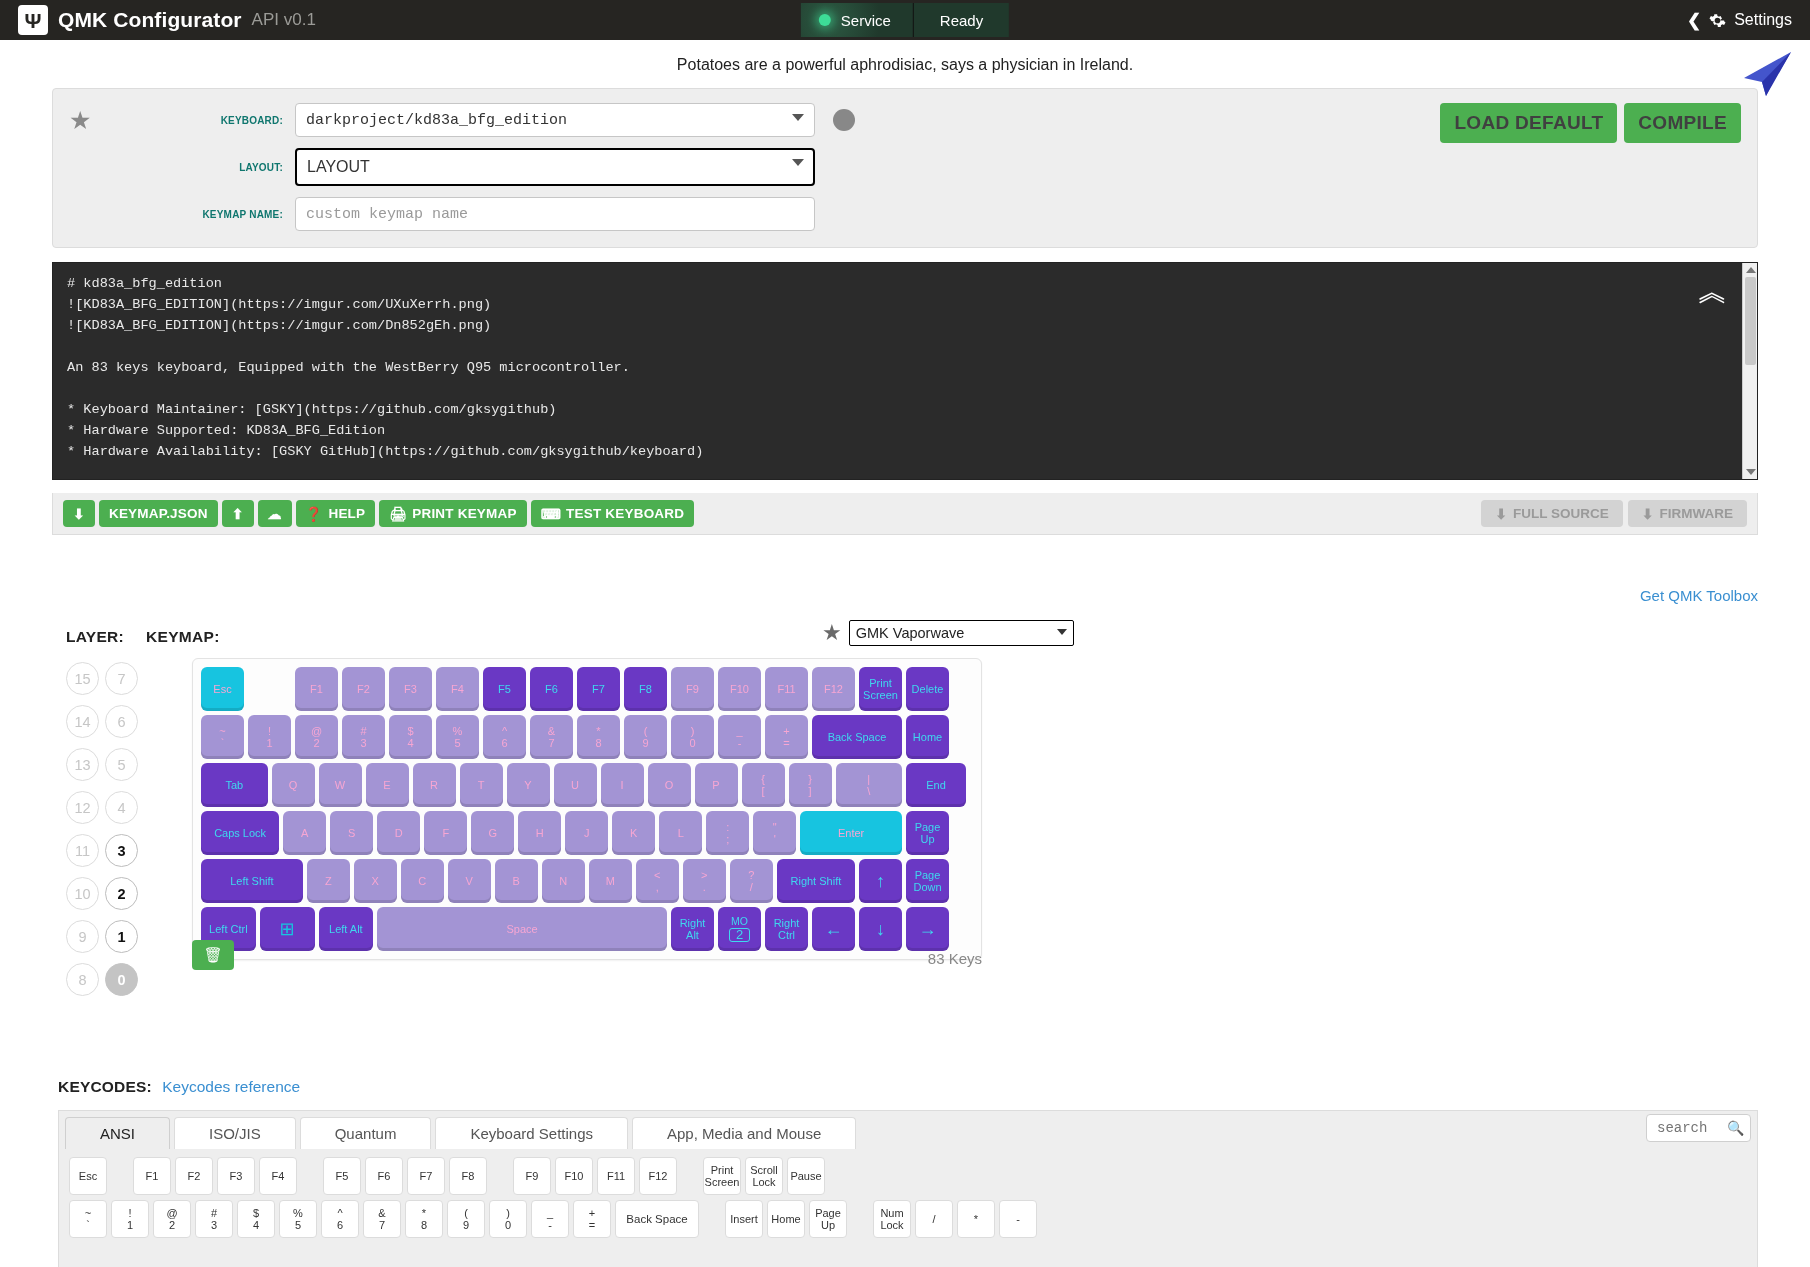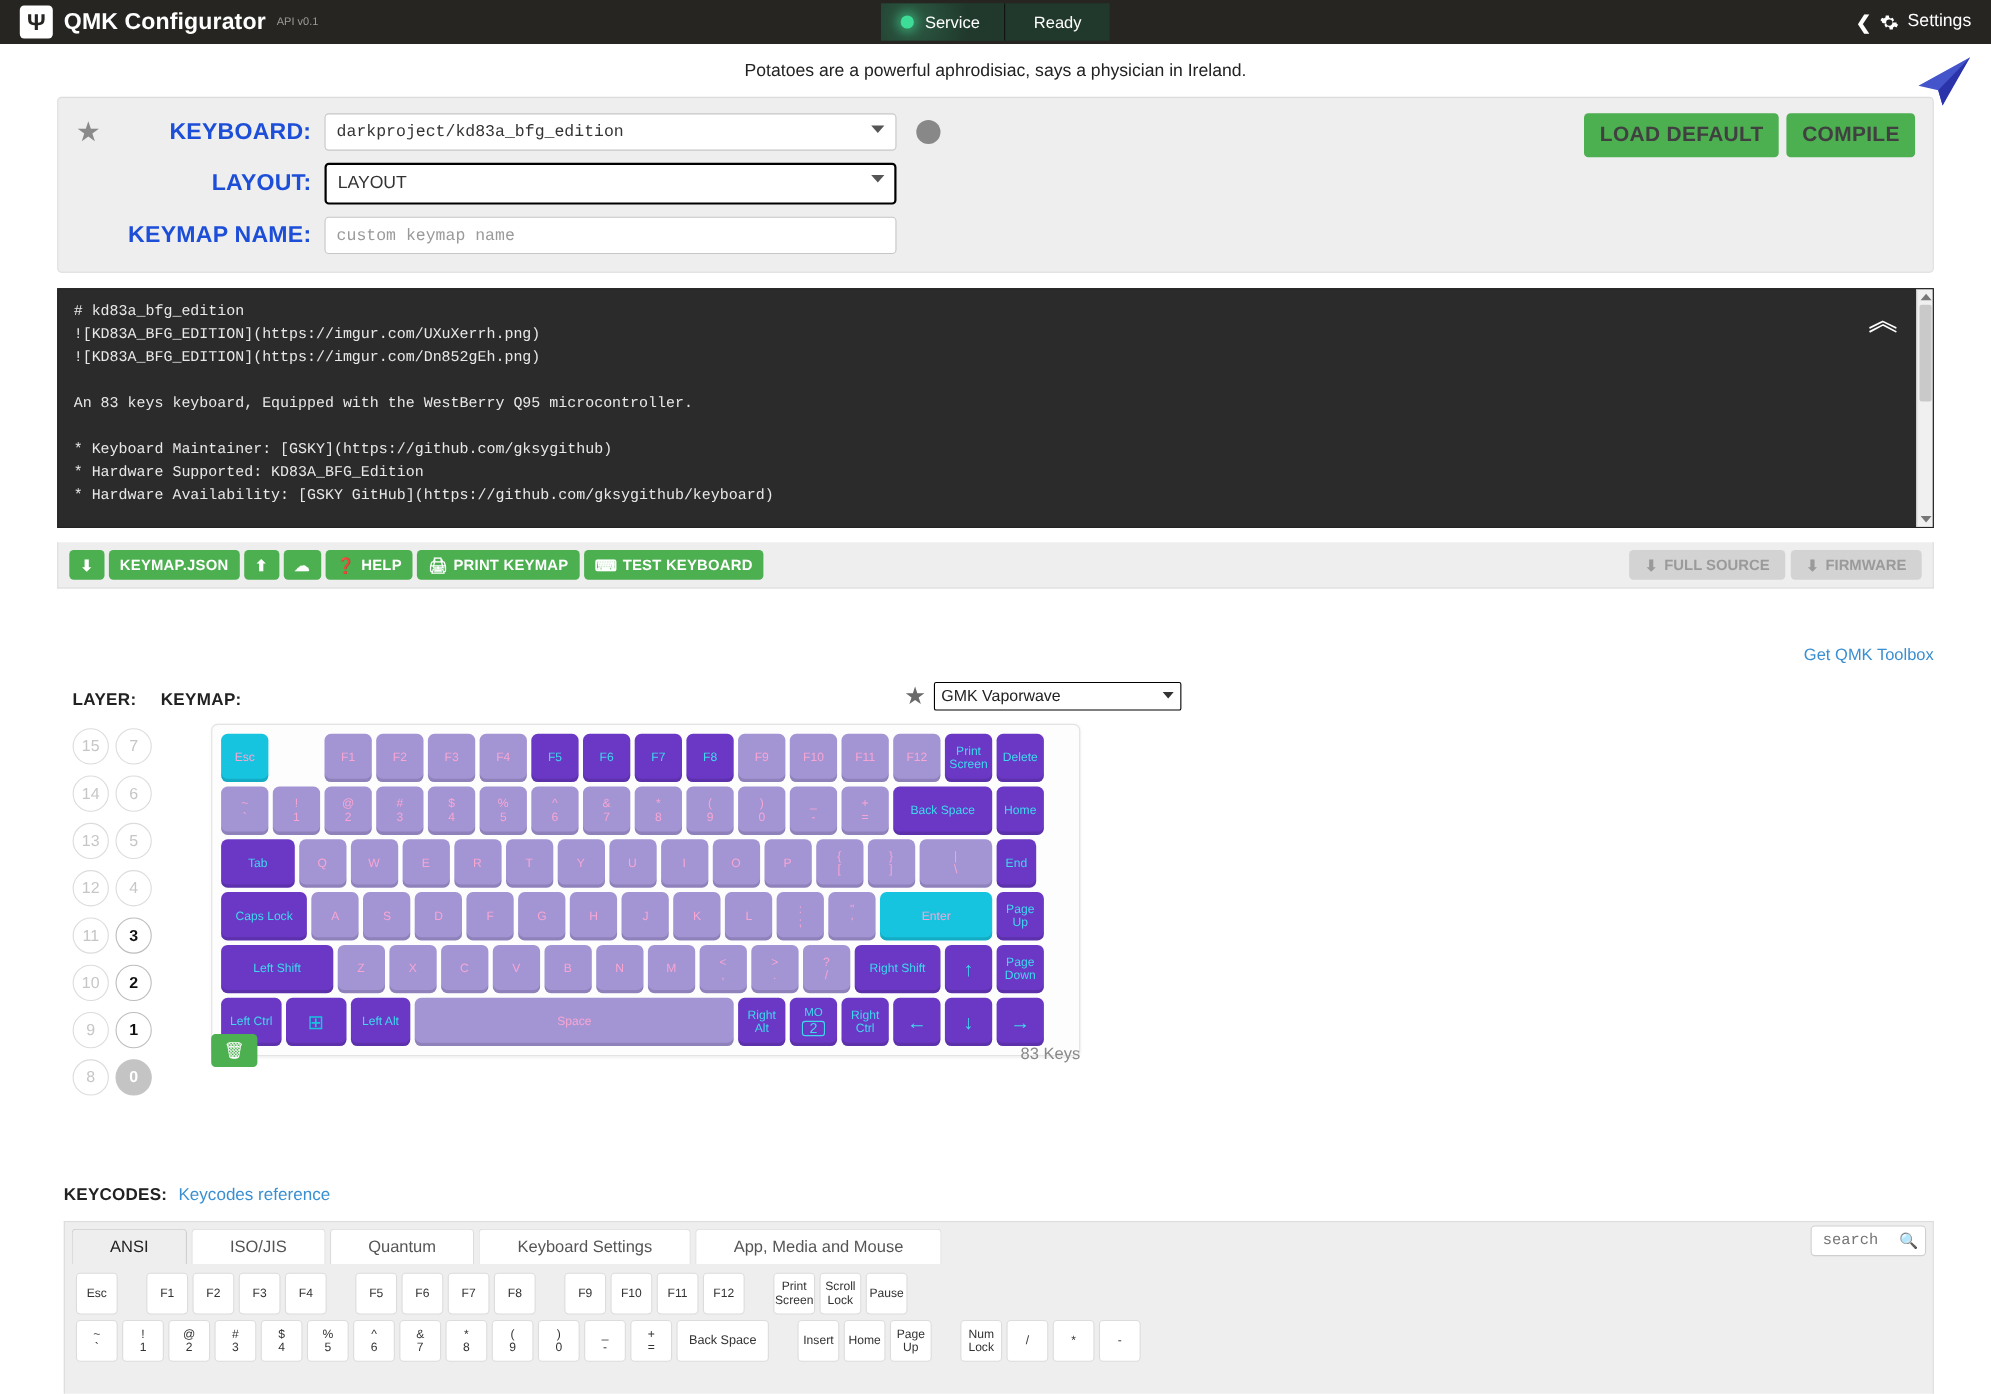--- a/index.html
+++ b/index.html
@@ -16,21 +16,21 @@
     height:40px; background:#262522; color:#fff;
     display:flex; align-items:center; position:relative;
   }
   .brand{ display:flex; align-items:center; gap:10px; padding-left:18px; }
   .logo{
     width:30px;height:30px;border-radius:4px;background:#fff;
     display:flex;align-items:center;justify-content:center;
     color:#262522;font-weight:bold;font-size:21px;line-height:1;
   }
   .brand-title{ font-size:21px; font-weight:bold; letter-spacing:.1px;}
-  .brand-api{ font-size:10px; color:#9b9b97; }
+  .brand-api{ font-size:17px; color:#9b9b97; }
   .status-wrap{
     position:absolute; left:50%; transform:translateX(-50%);
     display:flex; height:34px; border-radius:0; overflow:hidden;
     background:#20392c;
   }
   .status-service{
     display:flex;align-items:center;gap:10px;
     padding:0 22px 0 18px; font-size:15px;
     border-right:1px solid #111;
     background:radial-gradient(circle at 28px 50%, #2d5c44 0%, #20392c 60%);
@@ -56,21 +56,21 @@
   .panel{
     margin:0 52px; background:#eeeeee; border:1px solid #dcdcdc;
     border-radius:4px; padding:14px 16px 16px; position:relative;
   }
   .row{ display:flex; align-items:center; margin-bottom:11px; }
   .star{
     width:36px; font-size:25px; color:#8a8a8a; line-height:1; text-align:left;
   }
   .lbl{
     width:190px; text-align:right; padding-right:12px;
-    font-weight:bold; font-size:21px; color:#1d4ed8; letter-spacing:.2px;
+    font-weight:bold; font-size:10px; color:#0f766e; letter-spacing:.2px;
   }
   .selwrap{ position:relative; width:520px; }
   select, .fakesel {
     width:100%; height:34px; font-size:15px;
     border:1px solid #c6c6c6; border-radius:4px; background:#fff;
     padding:0 30px 0 10px; color:#333;
     appearance:none; -webkit-appearance:none;
     font-family:"Liberation Mono", monospace;
   }
   .fakesel{ display:flex; align-items:center; }
@@ -559,21 +559,21 @@
           <span class="kt">[</span>
         </div>
         <div class="key k-light" style="width: 43px; height: 44px;">
           <span class="sub">}</span>
           <span class="kt">]</span>
         </div>
         <div class="key k-light" style="width: 66.5px; height: 44px;">
           <span class="sub">|</span>
           <span class="kt">\</span>
         </div>
-        <div class="key k-dark" style="width: 36px; height: 44px;">
+        <div class="key k-dark" style="width: 60px; height: 44px;">
           <span class="kt">End</span>
         </div>
       </div>
       <div class="kb-row">
         <div class="key k-dark" style="width: 78.25px; height: 44px;">
           <span class="kt">Caps Lock</span>
         </div>
         <div class="key k-light" style="width: 43px; height: 44px;">
           <span class="kt">A</span>
         </div>

